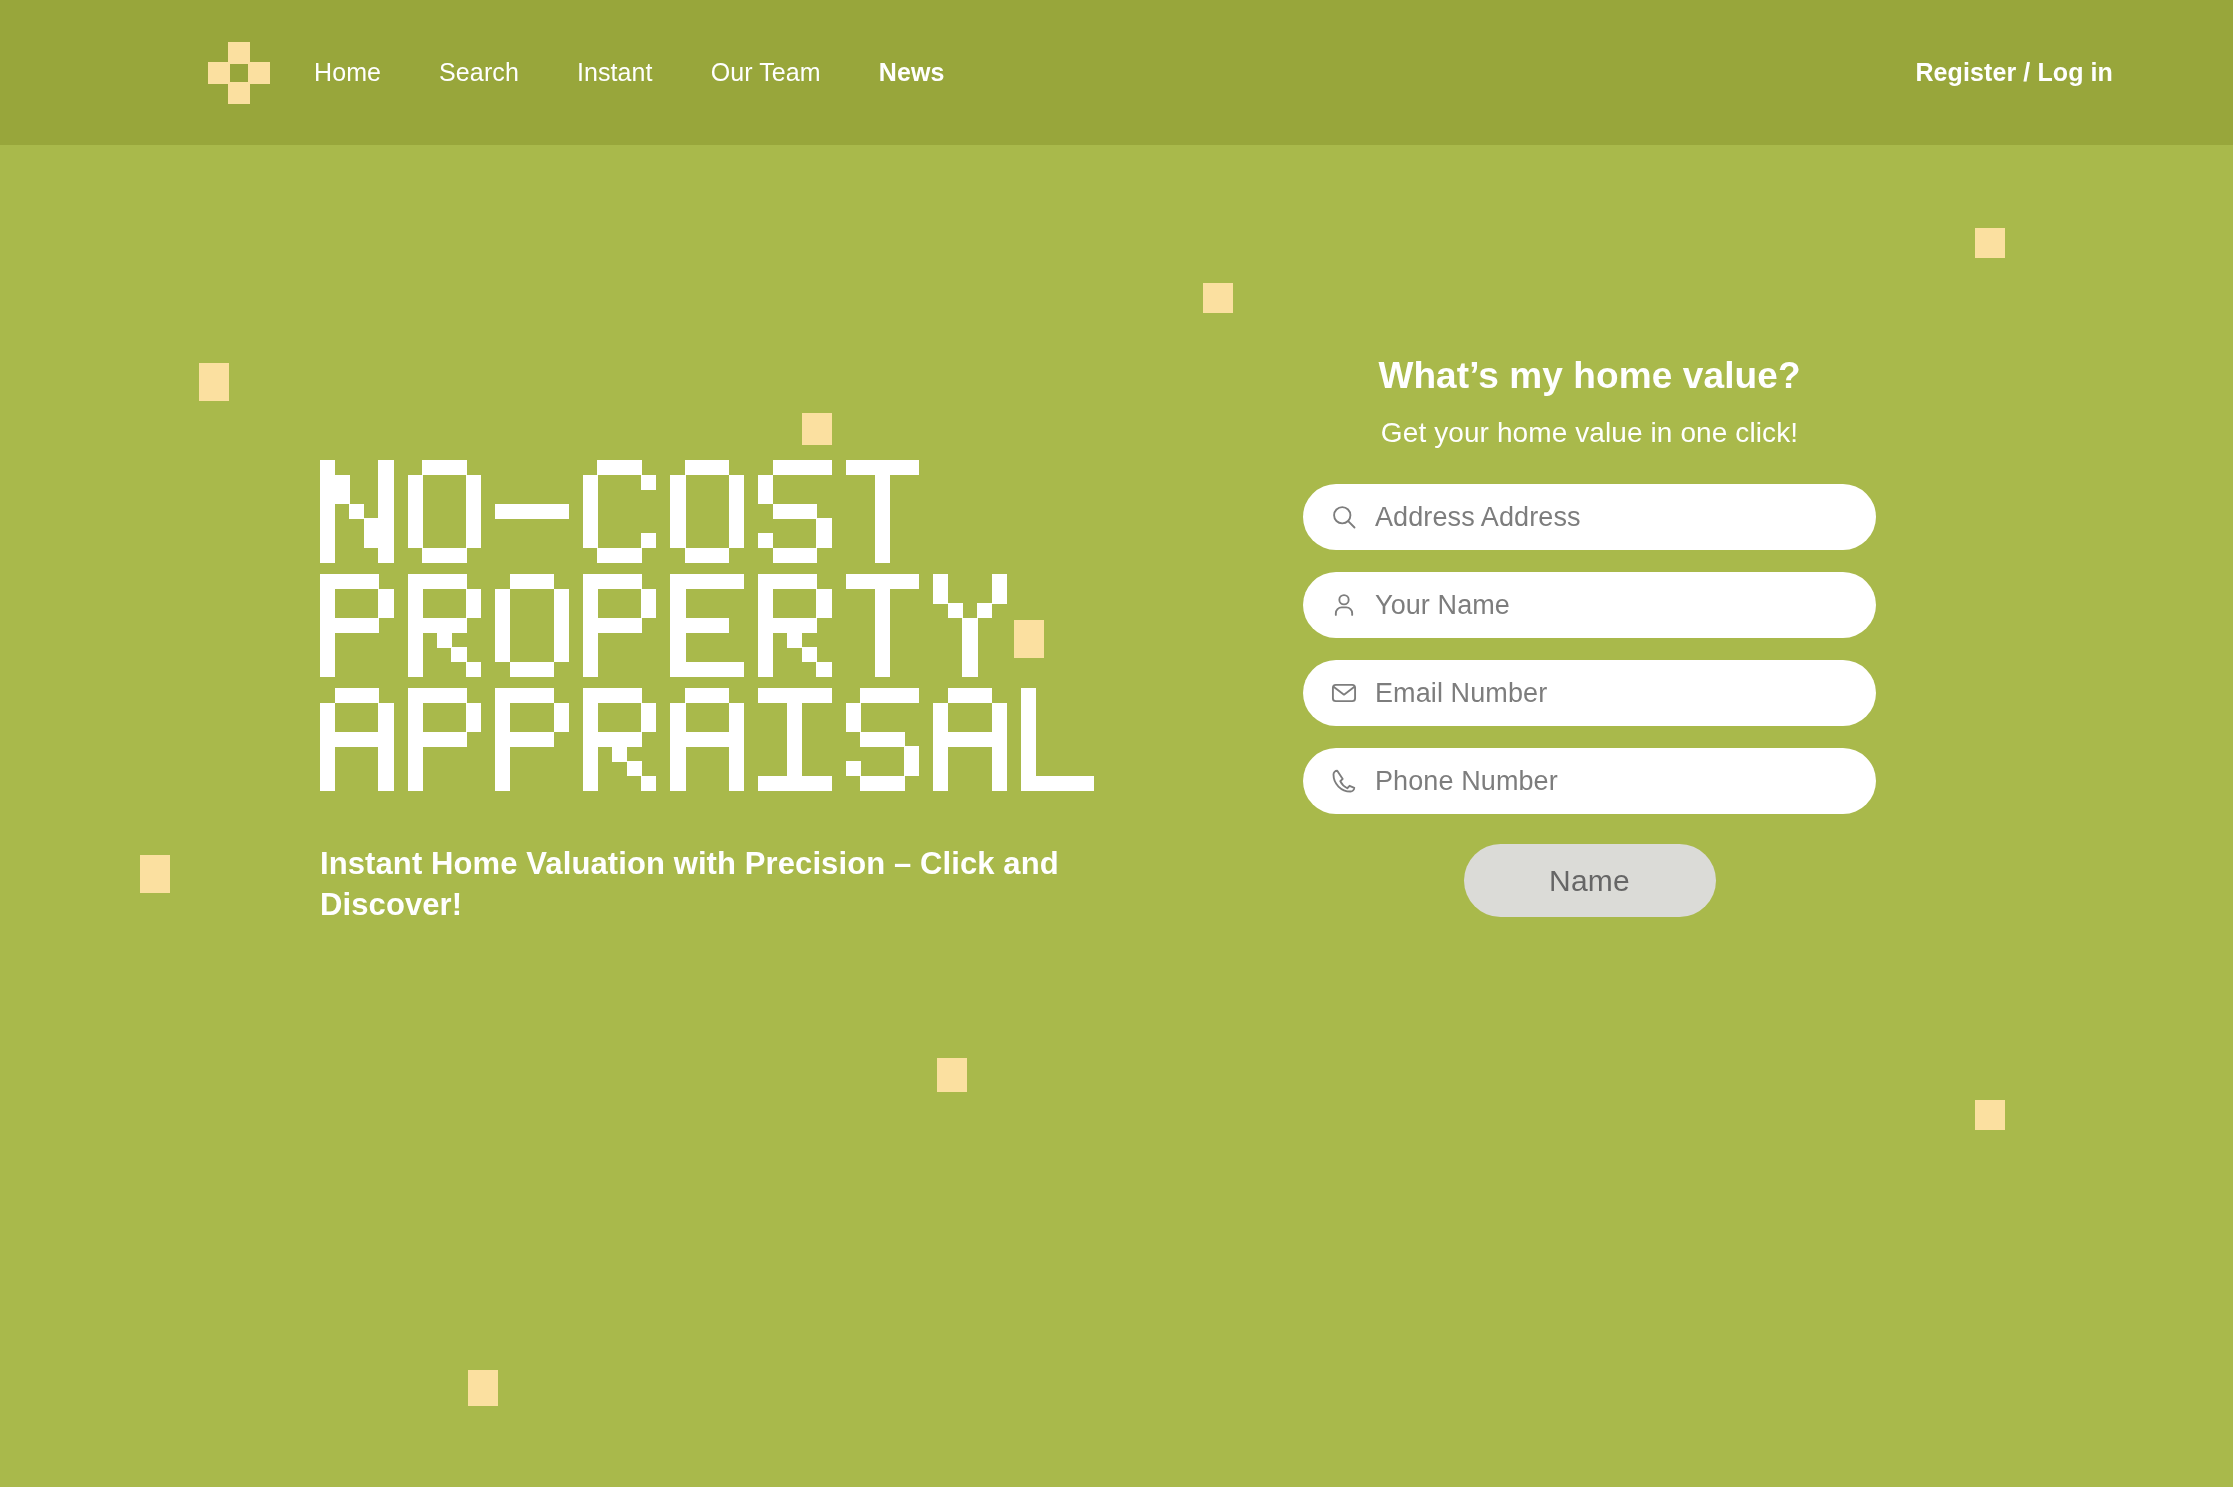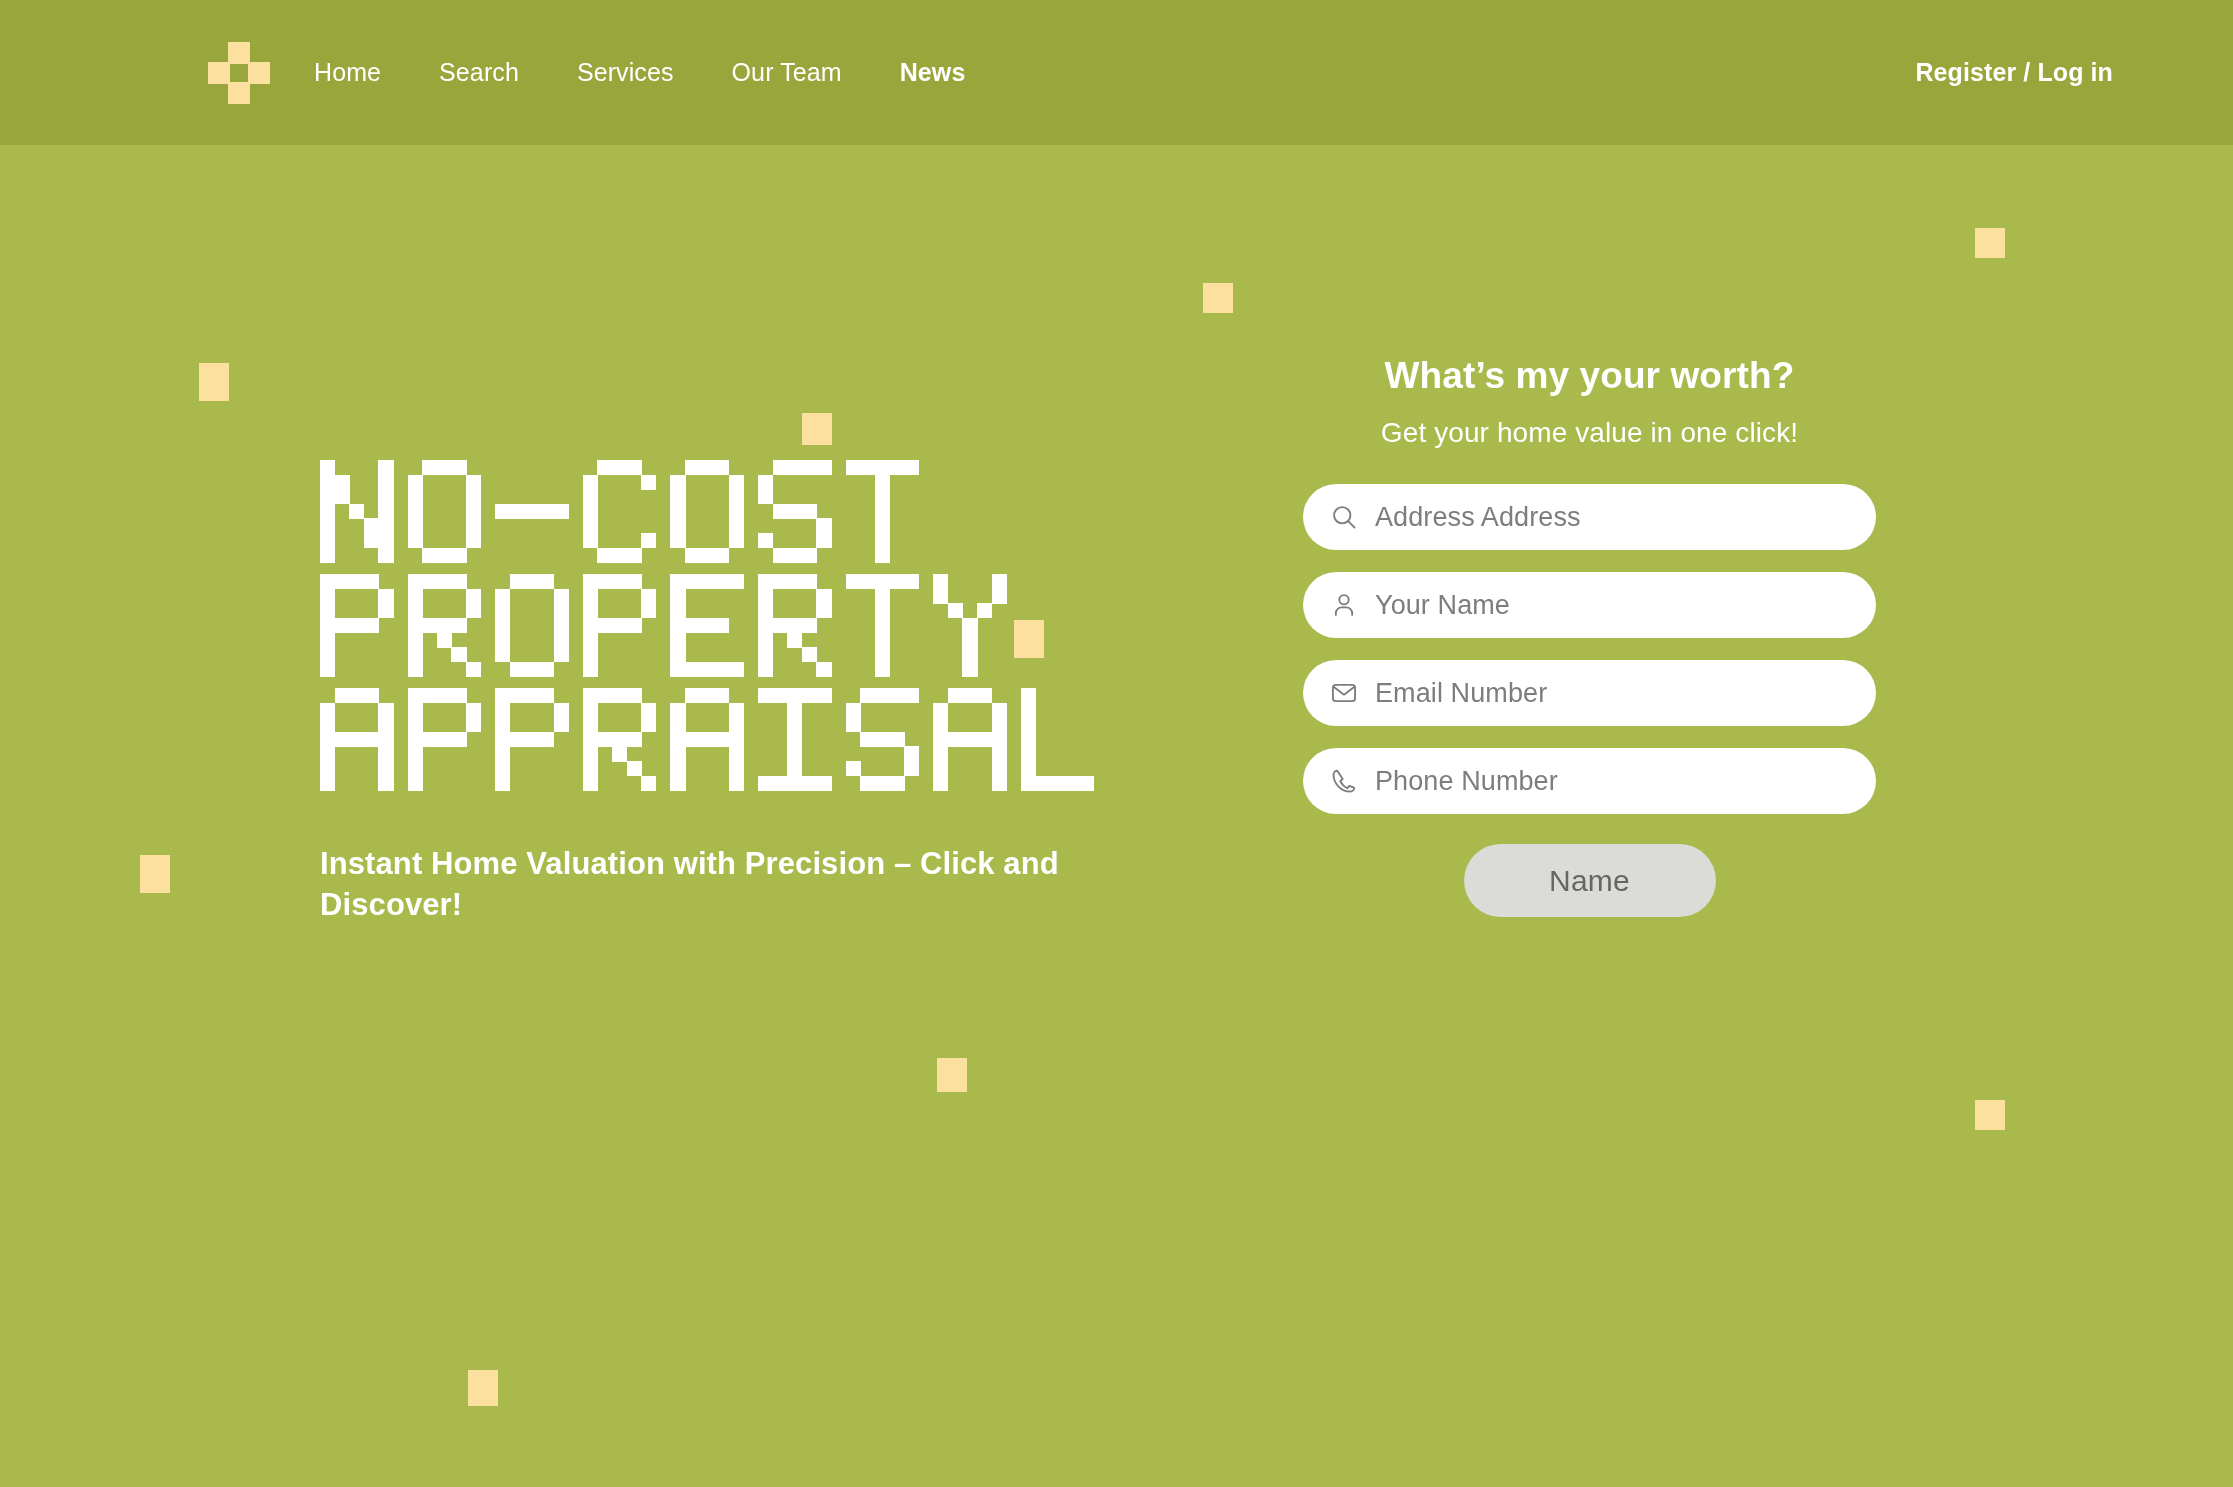--- a/index.html
+++ b/index.html
@@ -216,21 +216,21 @@
     <div class="logo">
       <span class="sq-top"></span>
       <span class="sq-left"></span>
       <span class="sq-right"></span>
       <span class="sq-bottom"></span>
     </div>
 
     <nav class="main-nav">
       <a class="nav-link" href="#">Home</a>
       <a class="nav-link" href="#">Search</a>
-      <a class="nav-link" href="#">Services</a>
+      <a class="nav-link" href="#">Instant</a>
       <a class="nav-link" href="#">Our Team</a>
       <a class="nav-link" href="#">News</a>
     </nav>
 
     <div class="header-spacer"></div>
 
     <a class="auth-link" href="#">Register / Log in</a>
   </div>
 </header>
 
@@ -482,21 +482,21 @@
         <i class="px" style="left: 700.8px; top: 43.8px; width: 15.2px; height: 15.2px;"></i>
         <i class="px" style="left: 700.8px; top: 58.4px; width: 15.2px; height: 15.2px;"></i>
         <i class="px" style="left: 700.8px; top: 73px; width: 15.2px; height: 15.2px;"></i>
         <i class="px" style="left: 700.8px; top: 87.6px; width: 73.6px; height: 15.2px;"></i>
       </div>
     </h1>
   <p class="hero-sub">Instant Home Valuation with Precision – Click and Discover!</p>
 </section>
 
 <section class="hero-form">
-  <div class="form-title">What’s my your worth?</div>
+  <div class="form-title">What’s my home value?</div>
   <div class="form-subtitle">Get your home value in one click!</div>
 
   <div class="field">
     <span class="field-icon">
       <svg width="28" height="28" viewBox="0 0 24 24" fill="none" stroke="currentColor" stroke-width="1.6" stroke-linecap="round">
         <circle cx="10.5" cy="10.5" r="7"></circle>
         <line x1="15.6" y1="15.6" x2="21" y2="21"></line>
       </svg>
     </span>
     <span class="field-placeholder">Address Address</span>

